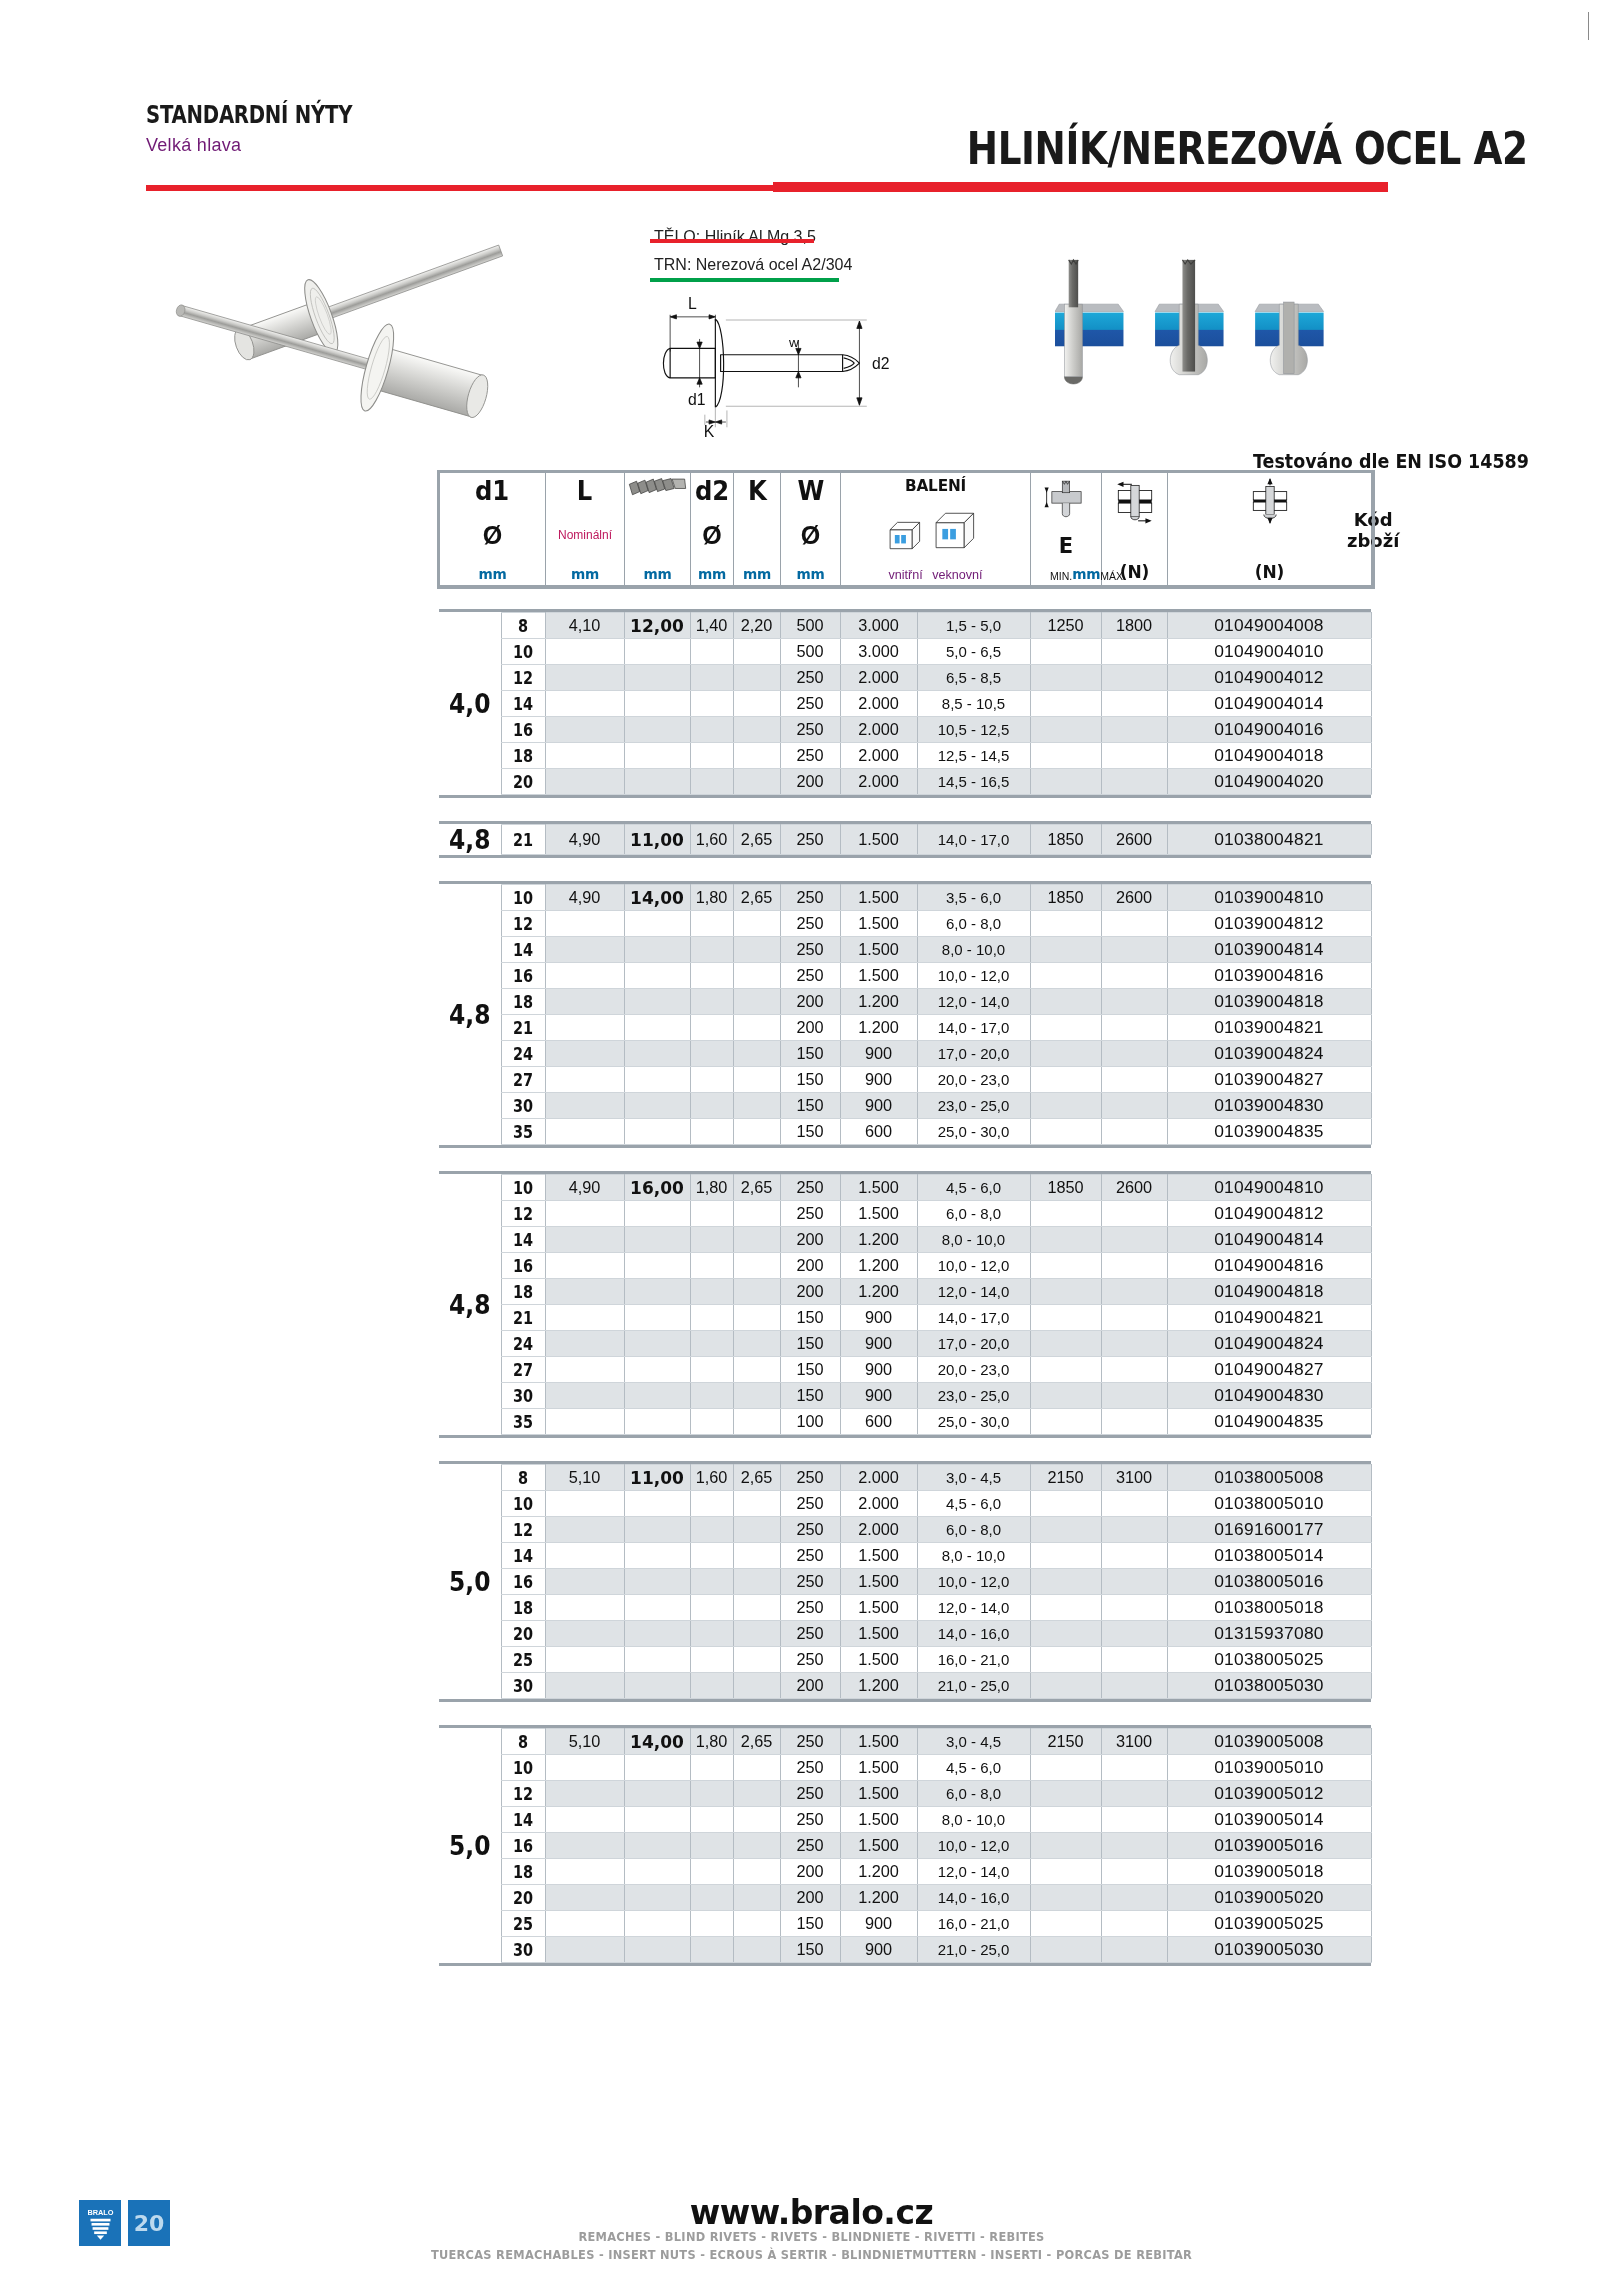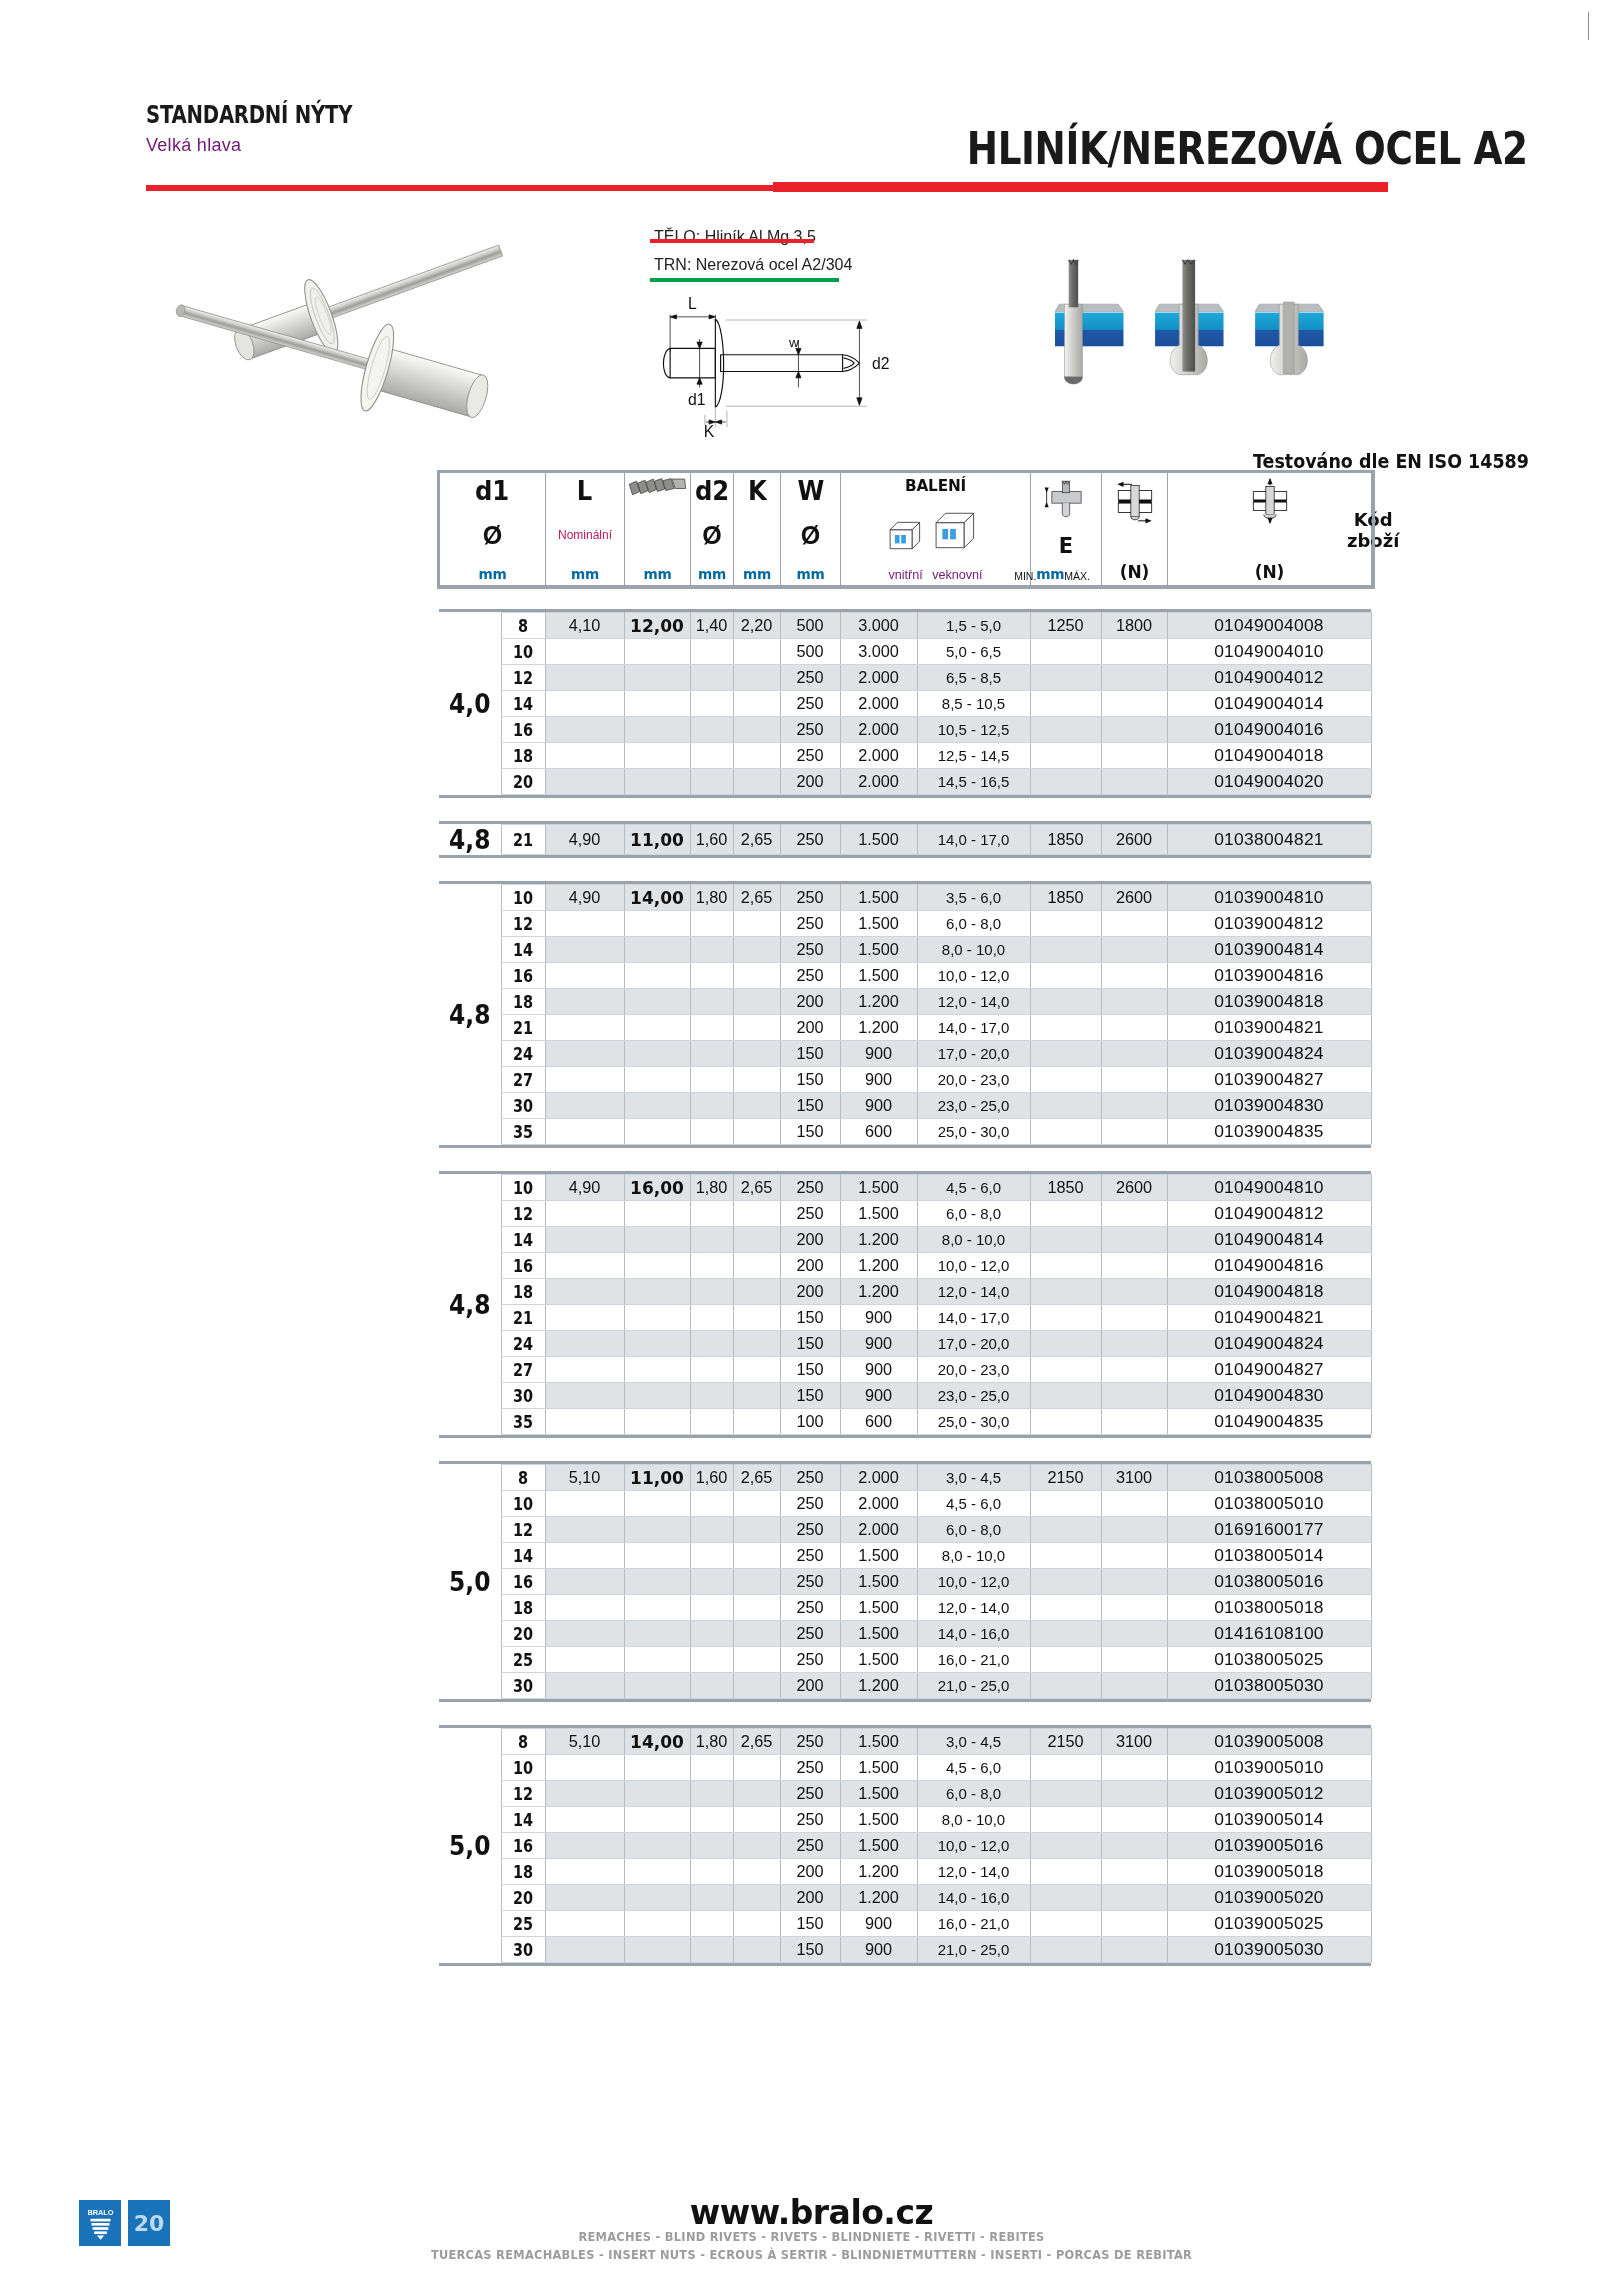--- a/index.html
+++ b/index.html
@@ -92,21 +92,21 @@
   .hcell{display:flex;flex-direction:column;align-items:center;justify-content:space-between;height:105px;padding:4.2px 1.1px 3.2px;}
   .hbig{font-family:"DejaVu Sans",sans-serif;font-weight:bold;font-size:27px;color:#111;line-height:1;transform:scaleX(0.9);}
   .hdia{font-size:25px;font-weight:bold;line-height:1;color:#111;}
   .hmm{font-family:"DejaVu Sans",sans-serif;font-weight:bold;font-size:13.7px;color:#0369a1;letter-spacing:-0.3px;}
   .hnom{font-size:12px;color:#be185d;}
   .hbal{font-family:"DejaVu Sans",sans-serif;font-weight:bold;font-size:15.3px;color:#111;letter-spacing:-0.2px;}
   .hsmall{font-size:12.6px;color:#701a75;}
   .hE{font-family:"DejaVu Sans",sans-serif;font-weight:bold;font-size:21px;color:#111;}
   .hN{font-family:"DejaVu Sans",sans-serif;font-weight:bold;font-size:17px;color:#111;}
   .hkod{font-family:"DejaVu Sans",sans-serif;font-weight:bold;font-size:18px;color:#111;}
-  .minmax{display:flex;justify-content:flex-end;width:100%;align-items:flex-end;padding:0 10px;box-sizing:border-box;}
+  .minmax{display:flex;justify-content:flex-start;width:100%;align-items:flex-end;padding:0 18px;box-sizing:border-box;}
   .mmtxt{font-size:10.5px;color:#111;}
   .drow td{
     border-left:0.8px solid #b4bcc3;border-right:0.8px solid #b4bcc3;
     border-top:0.5px solid #cfd5da;border-bottom:0.5px solid #cfd5da;
     height:25px;padding:0 4.2px;text-align:center;vertical-align:middle;
     font-size:16.3px;color:#111;white-space:nowrap;
   }
   .drow.alt td{background:#dfe3e6;}
   .drow td.d1c{
     border-left:none;border-right:none;border-top:none;border-bottom:none;
@@ -1028,21 +1028,21 @@
                 <td class="Lc">20</td>
                 <td></td>
                 <td class="bold"></td>
                 <td></td>
                 <td></td>
                 <td>250</td>
                 <td>1.500</td>
                 <td class="Ecell">14,0 - 16,0</td>
                 <td></td>
                 <td></td>
-                <td class="code">01416108100</td>
+                <td class="code">01315937080</td>
               </tr>
               <tr class="drow">
                 <td class="Lc">25</td>
                 <td></td>
                 <td class="bold"></td>
                 <td></td>
                 <td></td>
                 <td>250</td>
                 <td>1.500</td>
                 <td class="Ecell">16,0 - 21,0</td>

